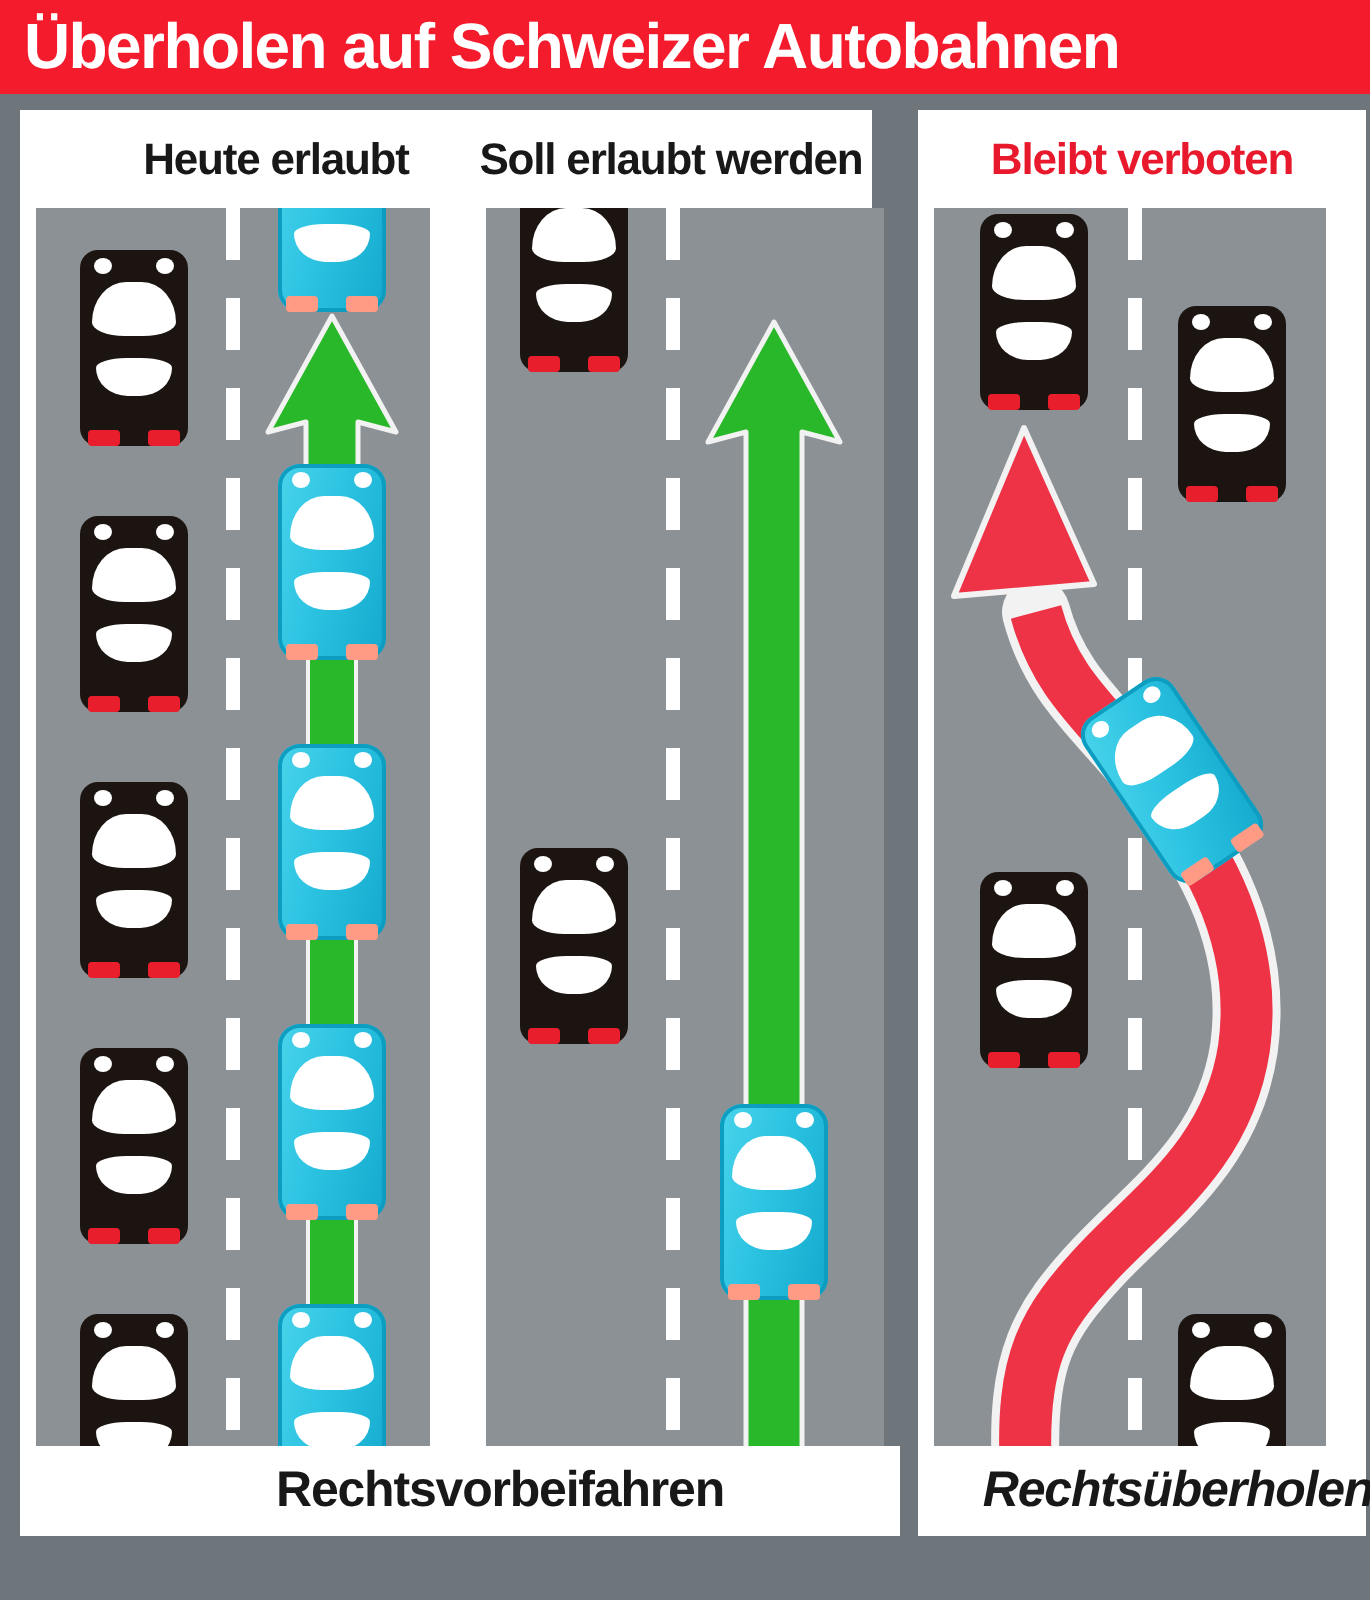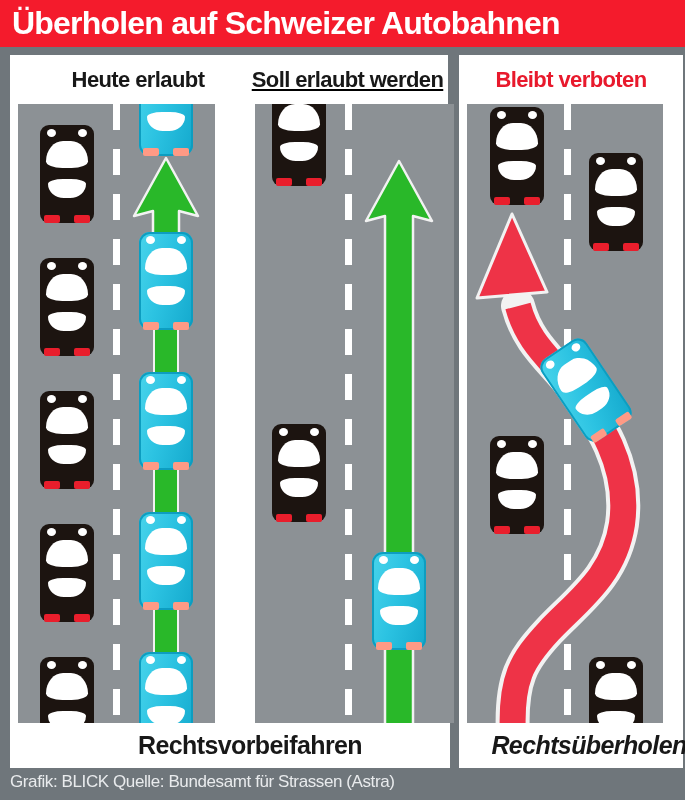--- a/index.html
+++ b/index.html
@@ -12,21 +12,21 @@
   html,body{margin:0;padding:0;}
   body{font-family:"Liberation Sans",sans-serif;background:#444;}
   .stage{position:relative;width:685px;height:800px;background:var(--background);overflow:hidden;margin:0 auto;}
 
   .titlebar{position:absolute;left:0;top:0;width:685px;height:47px;background:var(--banner-red);}
   .titlebar h1{margin:0;padding:0 0 0 12px;line-height:46px;font-size:32px;font-weight:bold;
     color:#fff;letter-spacing:-0.8px;white-space:nowrap;}
 
   .card{position:absolute;top:55px;height:713px;background:var(--card);}
   .card1{left:10px;width:256px;}
-  .card2{left:247px;width:201px;text-decoration:underline;}
+  .card2{left:235px;width:201px;}
   .card3{left:459px;width:224px;}
   .card h2{margin:0;height:49px;display:flex;align-items:center;justify-content:center;
     font-size:22px;font-weight:bold;color:var(--ink);letter-spacing:-0.6px;white-space:nowrap;}
   .card3 h2{color:var(--header-red);}
 
   .road{position:absolute;top:49px;height:619px;background:var(--road);overflow:hidden;}
   .card1 .road{left:8px;width:197px;}
   .card2 .road{left:8px;width:199px;}
   .card3 .road{left:8px;width:196px;}
 
@@ -235,17 +235,14 @@
       </div>
   </section>
 
   <div class="labelbox lb12">
     <span>Rechtsvorbeifahren</span>
   </div>
   <div class="labelbox lb3">
     <span>Rechtsüberholen</span>
   </div>
 
-  <div class="footer">
-    <span>Grafik: BLICK  Quelle: Bundesamt für Strassen (Astra)</span>
-  </div>
 
 </div>
 
 </body></html>

